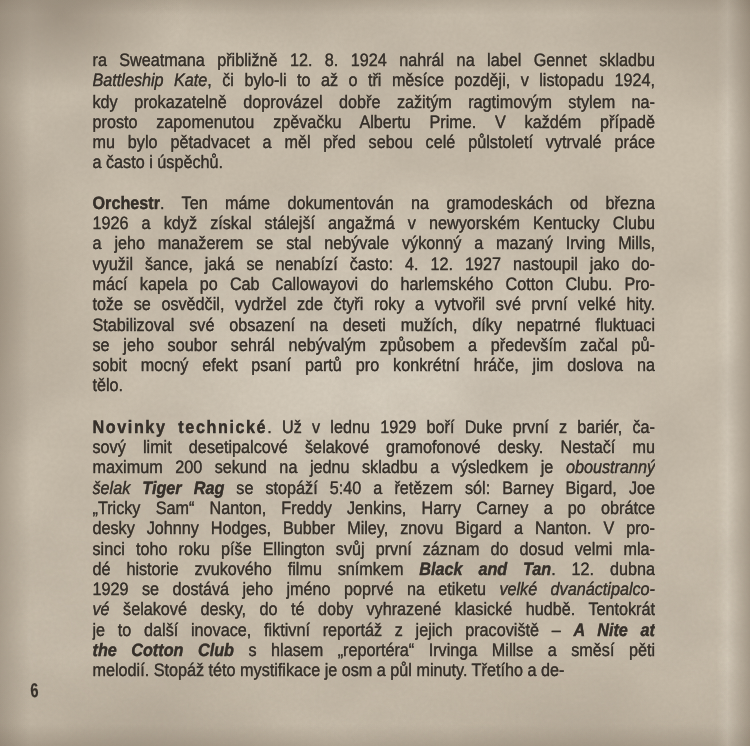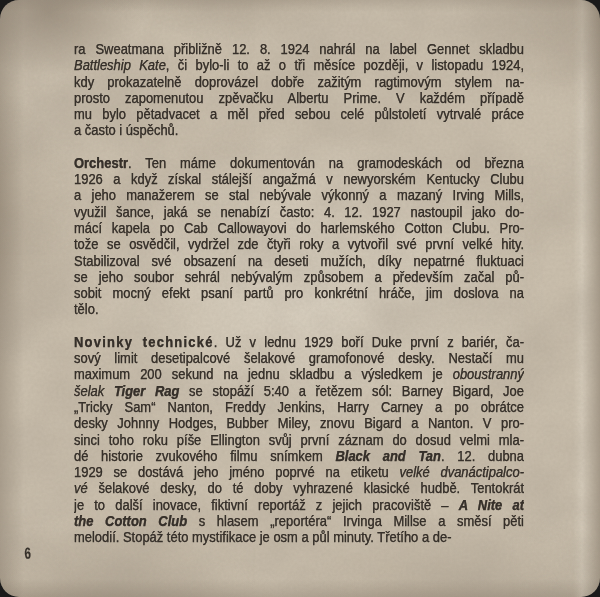--- a/index.html
+++ b/index.html
@@ -12,21 +12,20 @@
       radial-gradient(220px 110px at 38% -6%, rgba(110,95,78,.28), transparent 70%),
       radial-gradient(230px 150px at 102% 1%, rgba(112,98,82,.30), transparent 70%),
       radial-gradient(170px 210px at -6% 38%, rgba(110,95,78,.30), transparent 70%),
       radial-gradient(340px 240px at 52% 50%, rgba(255,252,243,.25), transparent 70%),
       radial-gradient(250px 150px at 18% 104%, rgba(100,86,70,.26), transparent 70%),
       radial-gradient(280px 150px at 78% 103%, rgba(100,86,70,.20), transparent 70%),
       linear-gradient(90deg, rgba(98,85,70,.30) 0%, rgba(98,85,70,0) 4%, rgba(98,85,70,0) 95.5%, rgba(235,228,214,.30) 97%, rgba(96,83,68,.34) 100%),
       linear-gradient(0deg, rgba(96,83,68,.22) 0%, rgba(96,83,68,0) 3%, rgba(96,83,68,0) 98%, rgba(96,83,68,.18) 100%),
       var(--paper, #c9beac);
     font-family:"Liberation Sans","DejaVu Sans",sans-serif;
-    border-radius:19px;
   }
   .grain{position:absolute;left:0;top:0;z-index:0;pointer-events:none;}
   .text-block{
     position:absolute;left:74px;top:41px;width:500px;z-index:1;
     color:var(--ink, #36302a);
     font-size:14.4px;line-height:16.3px;
     -webkit-text-stroke:0.25px currentColor;
     text-shadow:0 0 .4px rgba(54,48,42,.55);
   }
   .para{margin:0 0 16px 0;}

